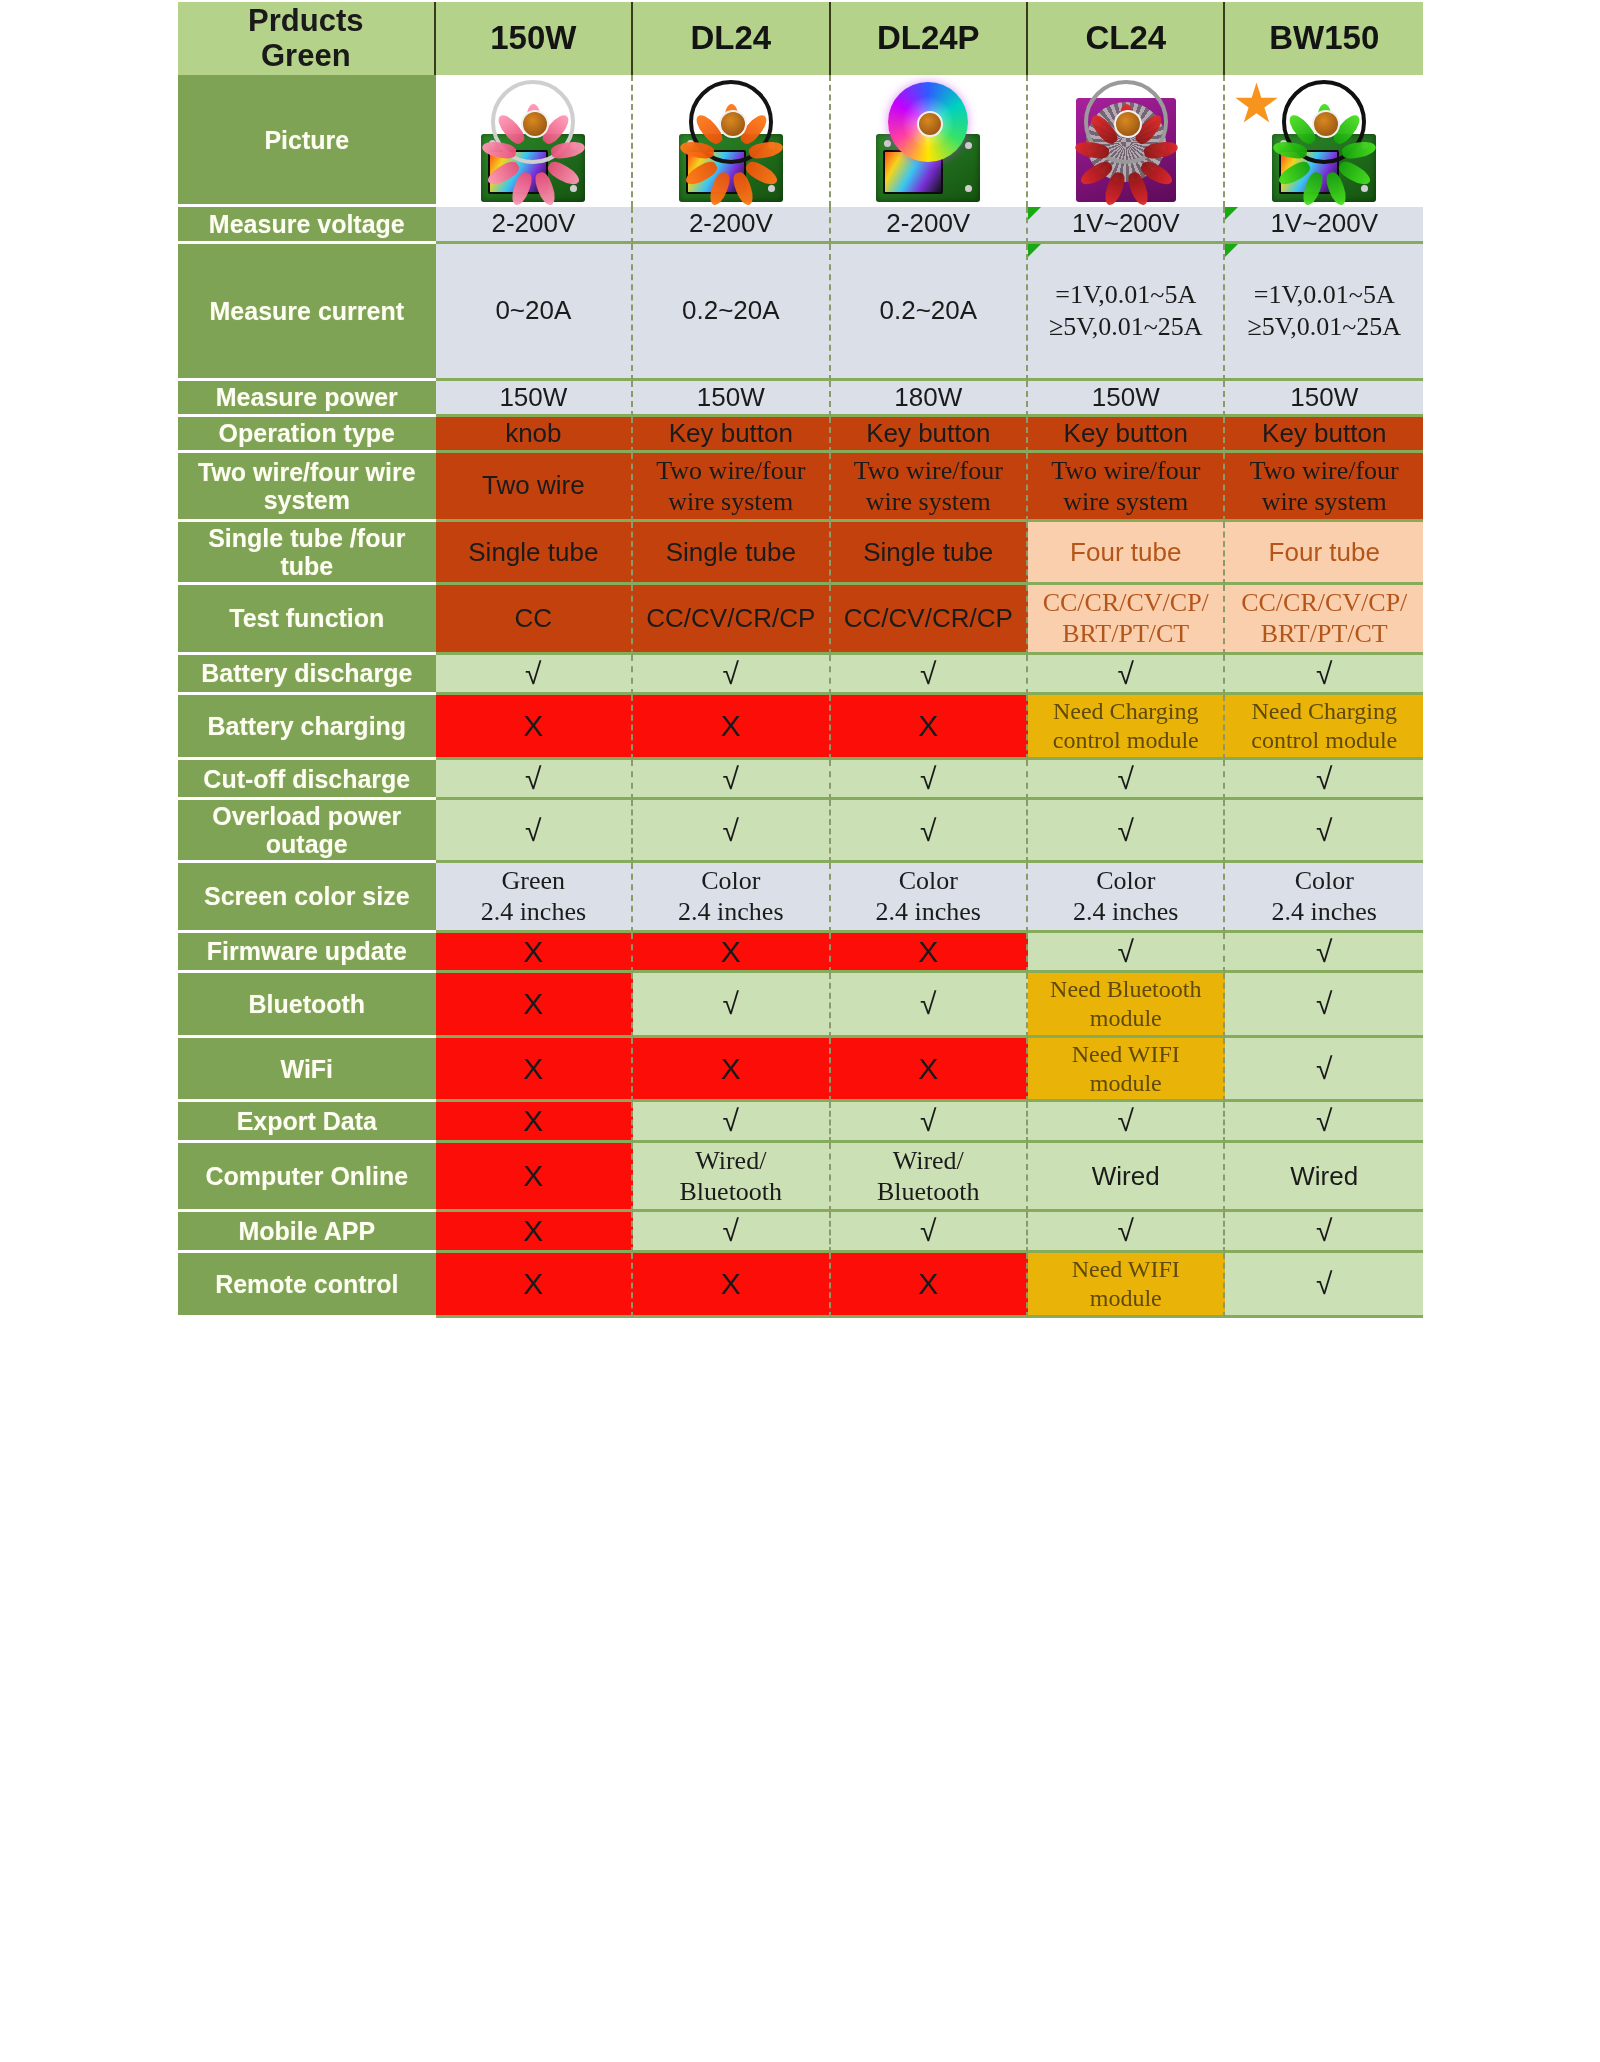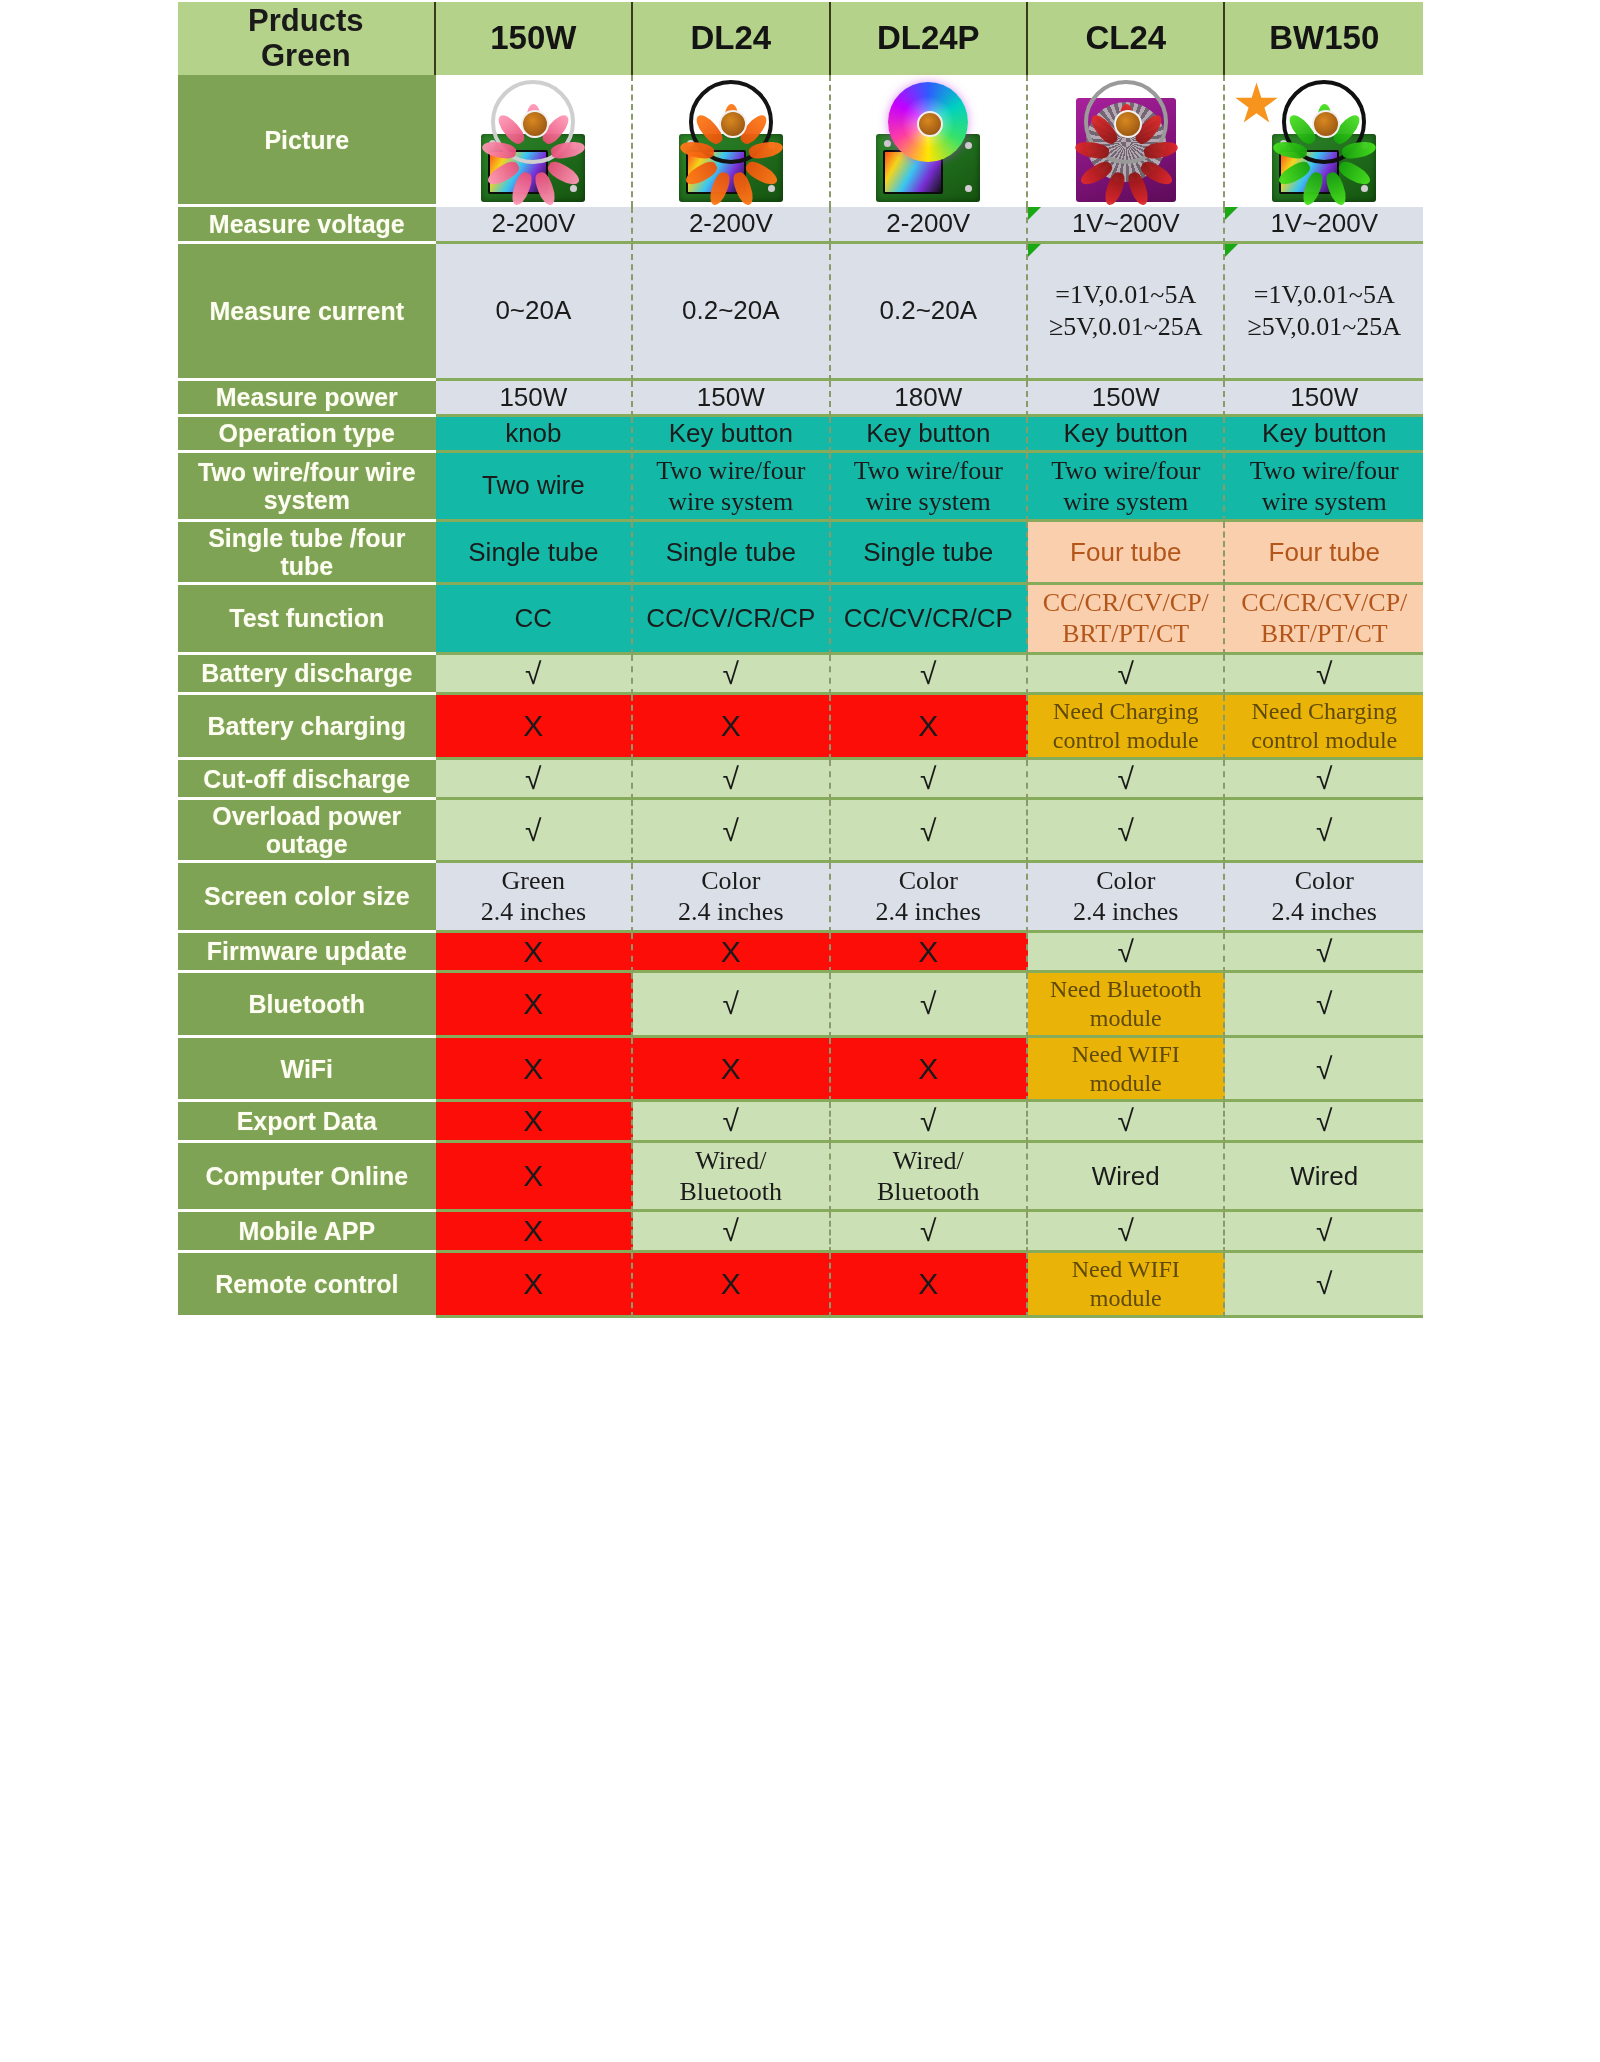--- a/index.html
+++ b/index.html
@@ -75,21 +75,21 @@
   
   .d {
     font-size: 26px;
     color: #1b1b1b;
     border-right: 2px dashed #8a9a6b;
     position: relative;
   }
   .d.lastcol { border-right: none; }
 
   
-  .bg-white  { background: #14b8a6; }
+  .bg-white  { background: #c2410c; }
   .bg-blue   { background: #dadfe8; }
   .bg-green  { background: #cbe0b4; }
   .bg-peach  { background: #f9cfae; color: #b4561a; }
   .bg-amber  { background: #eab308; color: #5f4a0a; font-size: 24px; }
   .bg-red    { background: #fc0d08; color: #1a1a1a; }
 
   .rowline-green { border-bottom: 3px solid #86ab5b; }
 
   .mark { font-size: 30px; color: #1a1a1a; }
   .mark-x { font-size: 30px; color: #1a1a1a; }

